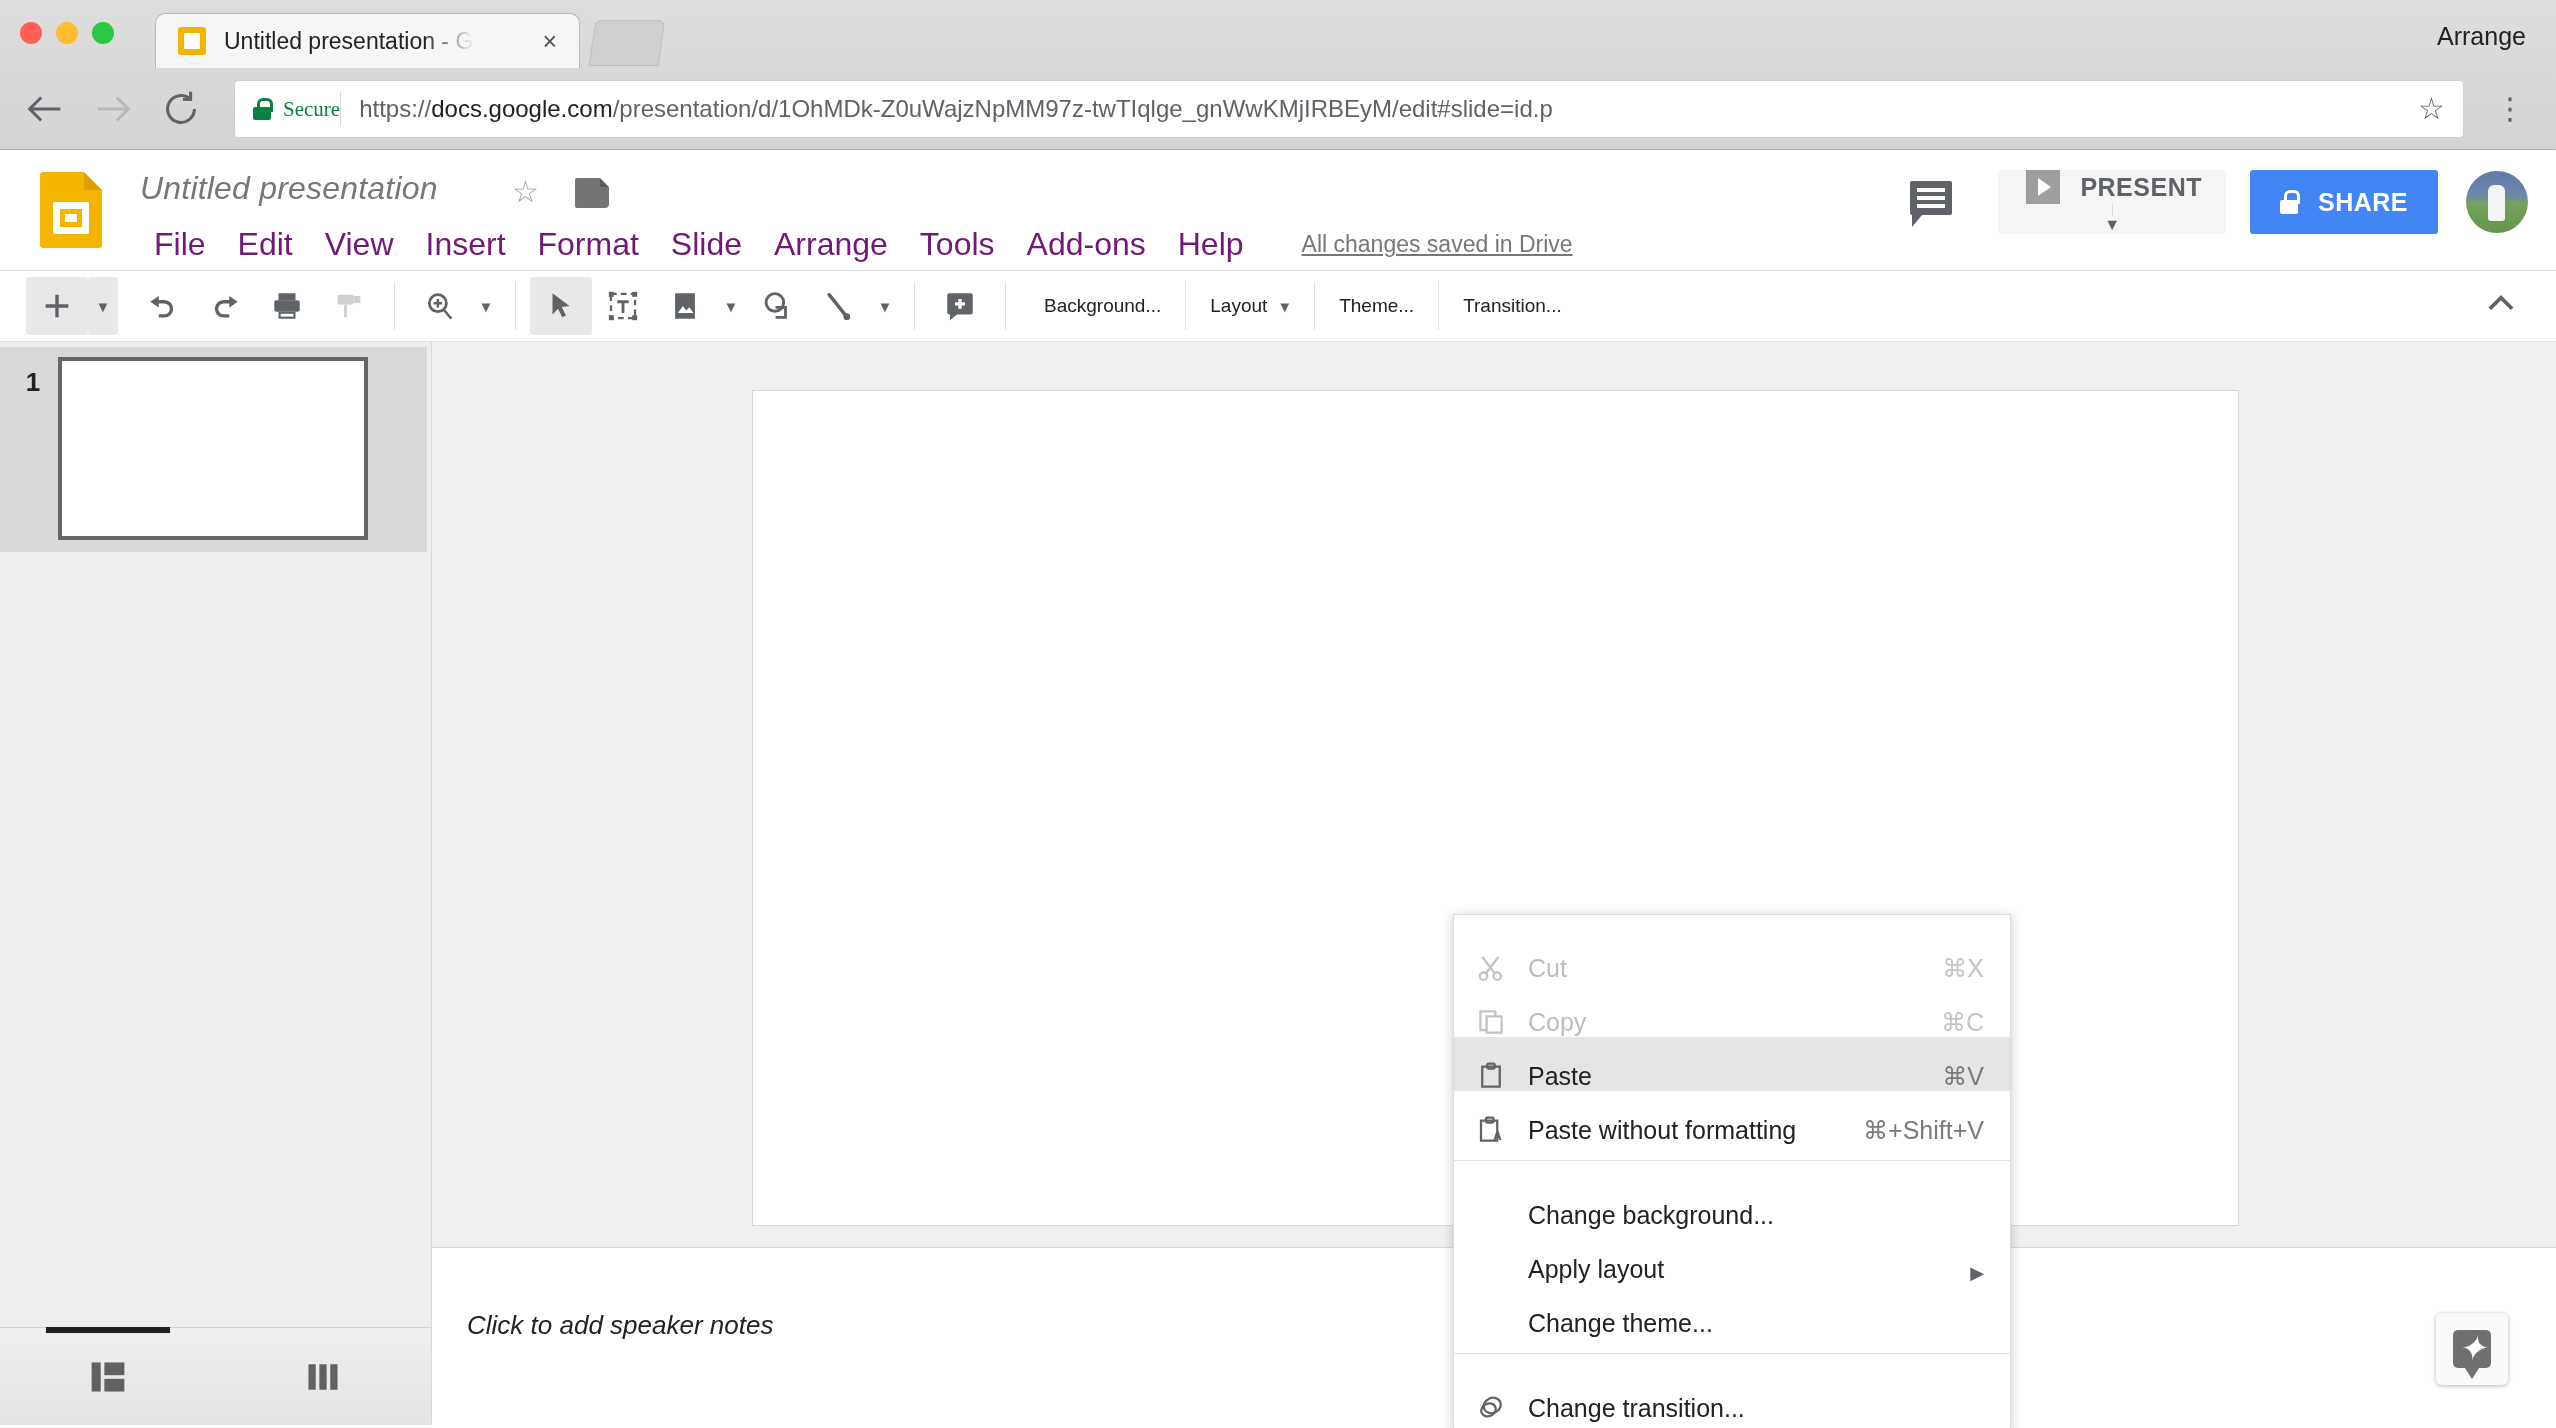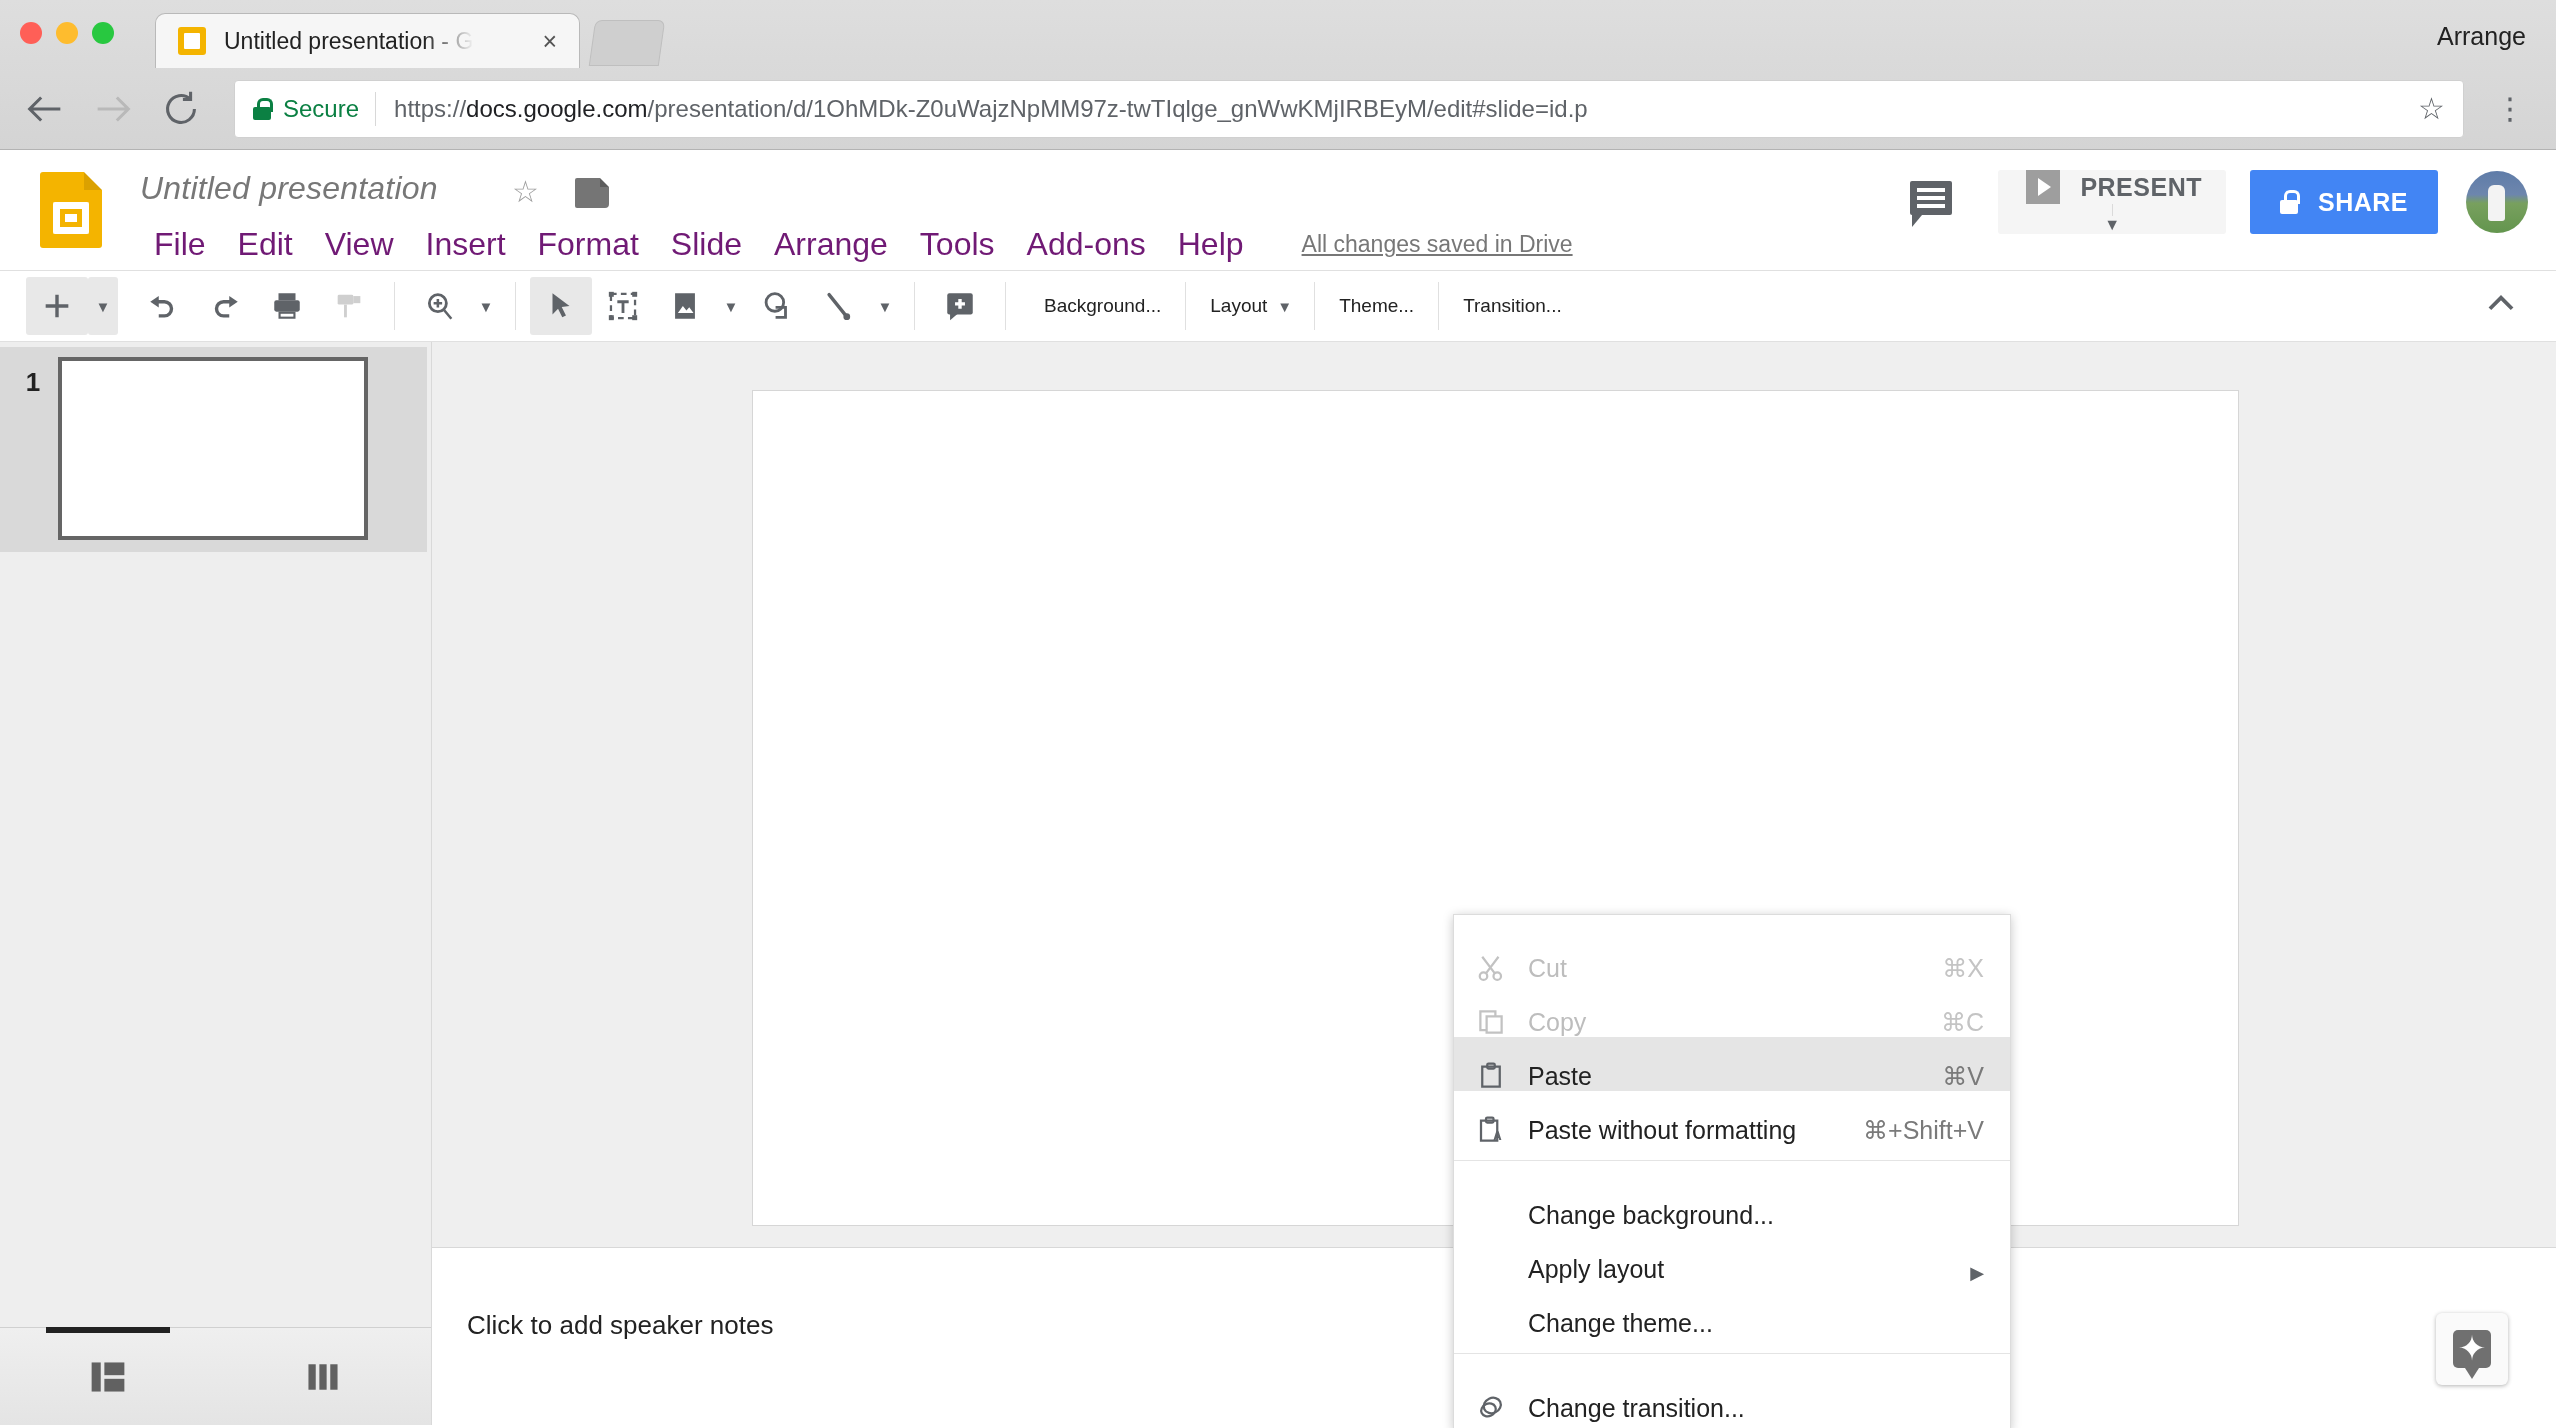--- a/index.html
+++ b/index.html
@@ -63,21 +63,21 @@
   }
   .lock-ico { width:18px; height:22px; position:relative; flex:none; margin-right:12px;}
   .lock-ico::before{
     content:""; position:absolute; bottom:0; left:0; width:18px; height:13px;
     background:#0b8043; border-radius:2px;
   }
   .lock-ico::after{
     content:""; position:absolute; top:0; left:4px; width:10px; height:11px;
     border:3px solid #0b8043; border-bottom:none; border-radius:6px 6px 0 0;
   }
-  .secure-text { color:#0b8043; font-size:24px; margin-right:16px; white-space:nowrap;}
+  .secure-text { color:#0b8043; font-size:21px; white-space:nowrap;font-family:Liberation Serif, serif;}
   .url-sep { width:1px; height:34px; background:#d8d8d8; margin-right:18px; flex:none;}
   .url-text { font-size:24px; white-space:nowrap; overflow:hidden; color:#5f6368; }
   .url-text .dim { color:#5f6368; }
   .url-text .host { color:#202124; }
   .star-ico { margin-left:auto; padding-left:18px; color:#5f6368; font-size:30px; line-height:1; flex:none;}
   .kebab { width:40px; margin-right:26px; color:#5f6368; text-align:center; font-size:30px; line-height:8px; flex:none;}
   .kebab span{display:block;}
 
   
   .app { position:absolute; top:150px; left:0; width:2556px; height:1278px; background:#fff; }
@@ -169,21 +169,21 @@
   .filmstrip-bottom {
     position:absolute; bottom:0; left:0; width:100%; height:98px;
     background:linear-gradient(#efefef,#e4e4e4); border-top:1px solid #d0d0d0;
     display:flex; align-items:center;
   }
   .vtab { width:50%; display:flex; justify-content:center; align-items:center; position:relative; height:100%;}
   .vtab.sel::before{ content:""; position:absolute; top:-1px; left:50%; margin-left:-62px; width:124px; height:6px; background:#222;}
   .icon-filmstrip { width:44px; height:40px; position:relative; color:#616161;}
   .icon-grid { width:44px; height:40px; position:relative; color:#616161;}
 
-  .editor { flex:1; position:relative; background:#22c55e; min-width:0;}
+  .editor { flex:1; position:relative; background:#22c55e; min-width:0;font-style:italic;}
   .canvas-area { position:absolute; top:0; left:0; right:0; height:905px; background:#efefef; overflow:hidden;}
   .slide-canvas {
     position:absolute; left:320px; top:48px; width:1487px; height:836px;
     background:#fff; border:1px solid #d6d6d6;
   }
   .notes-area {
     position:absolute; bottom:0; left:0; right:0; height:178px;
     border-top:1px solid #d8d8d8; background:#fff;
   }
   .notes-placeholder { position:absolute; left:35px; top:62px; font-size:26px; color:#222;}

